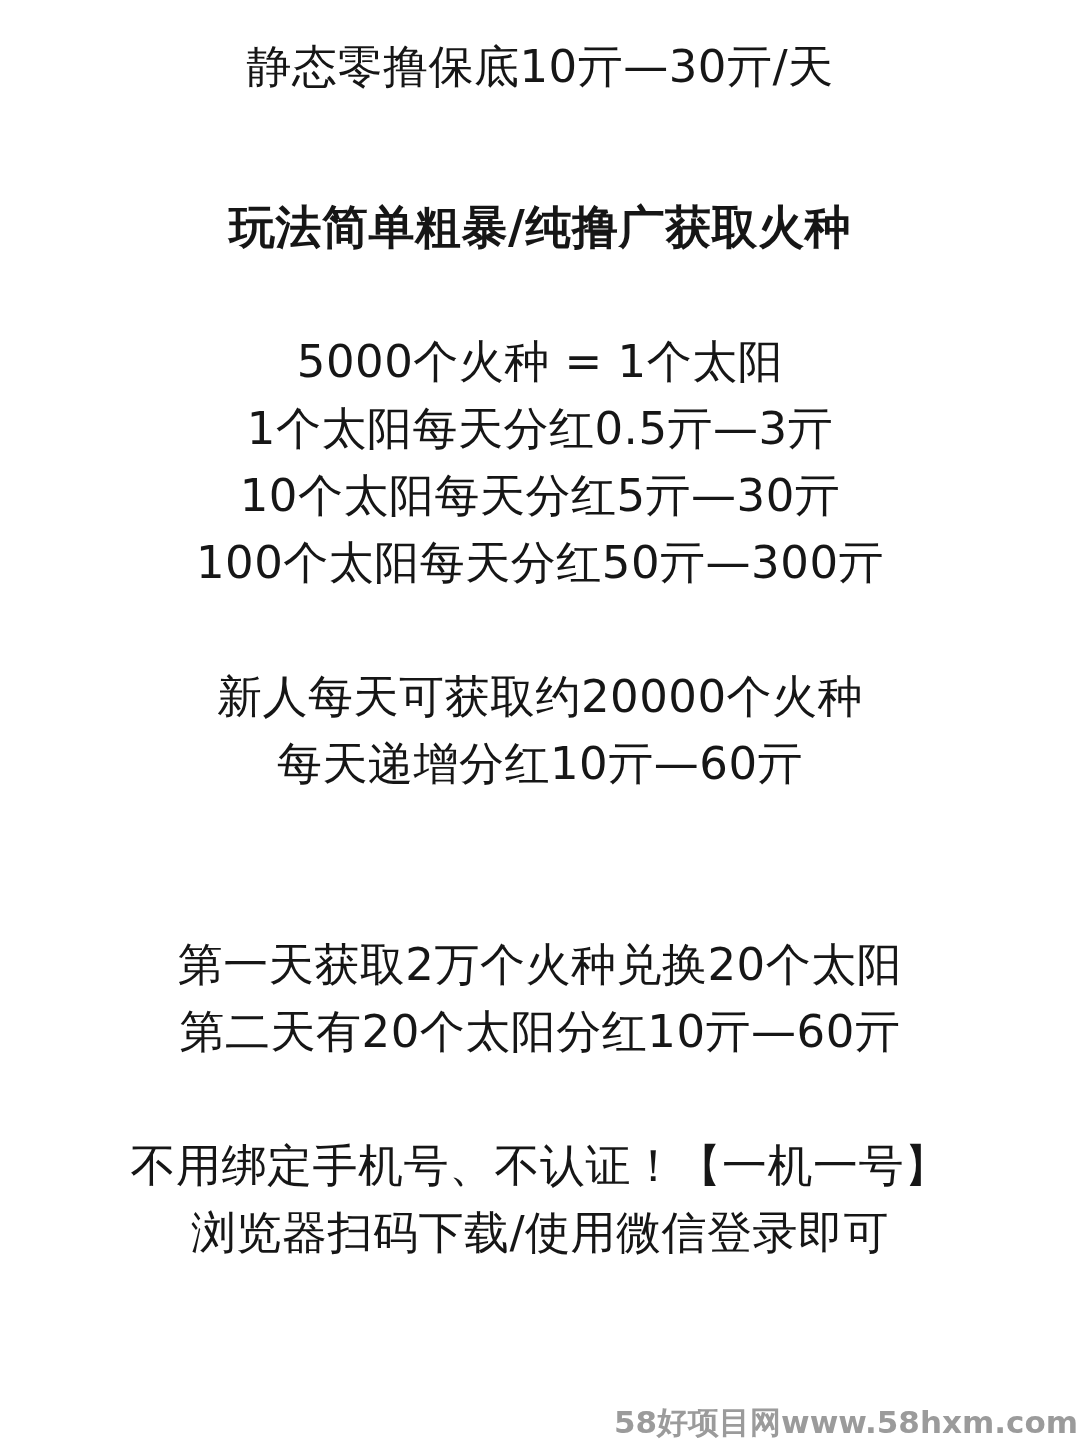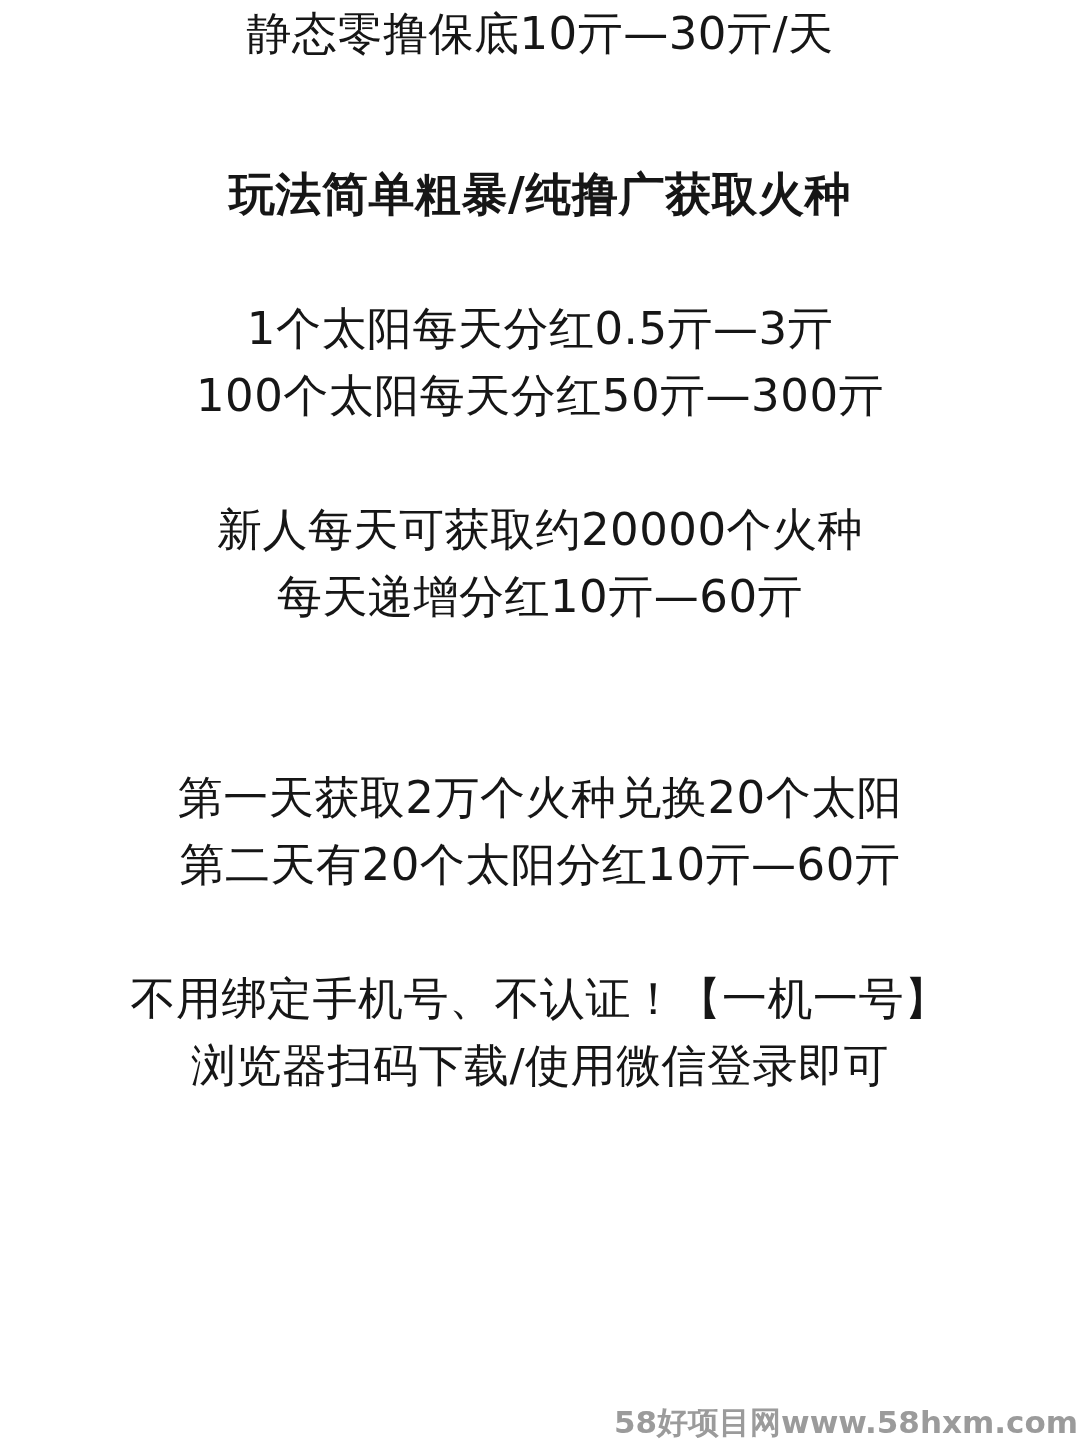--- a/index.html
+++ b/index.html
@@ -10,20 +10,21 @@
     font-family: "DejaVu Sans", "Liberation Sans", sans-serif;
   }
   .canvas {
     position: relative;
     width: 1080px;
     height: 1442px;
     background: #ffffff;
     overflow: hidden;
   }
   .content {
+    padding-top: 33px;
   }
   .line {
     height: 67px;
     line-height: 67px;
     font-size: 45px;
     text-align: center;
     color: #161616;
     white-space: pre;
     letter-spacing: 0.5px;
   }
@@ -45,21 +46,23 @@
 </style>
 </head>
 <body>
 
 <div class="canvas">
   <div class="content">
     <div class="line">静态零撸保底10亓—30亓/天</div>
     <div class="line"></div>
     <div class="line bold">玩法简单粗暴/纯撸广获取火种</div>
     <div class="line"></div>
+    <div class="line">5000个火种 = 1个太阳</div>
     <div class="line">1个太阳每天分红0.5亓—3亓</div>
+    <div class="line">10个太阳每天分红5亓—30亓</div>
     <div class="line">100个太阳每天分红50亓—300亓</div>
     <div class="line"></div>
     <div class="line">新人每天可获取约20000个火种</div>
     <div class="line">每天递增分红10亓—60亓</div>
     <div class="line"></div>
     <div class="line"></div>
     <div class="line">第一天获取2万个火种兑换20个太阳</div>
     <div class="line">第二天有20个太阳分红10亓—60亓</div>
     <div class="line"></div>
     <div class="line">不用绑定手机号、不认证！【一机一号】</div>

